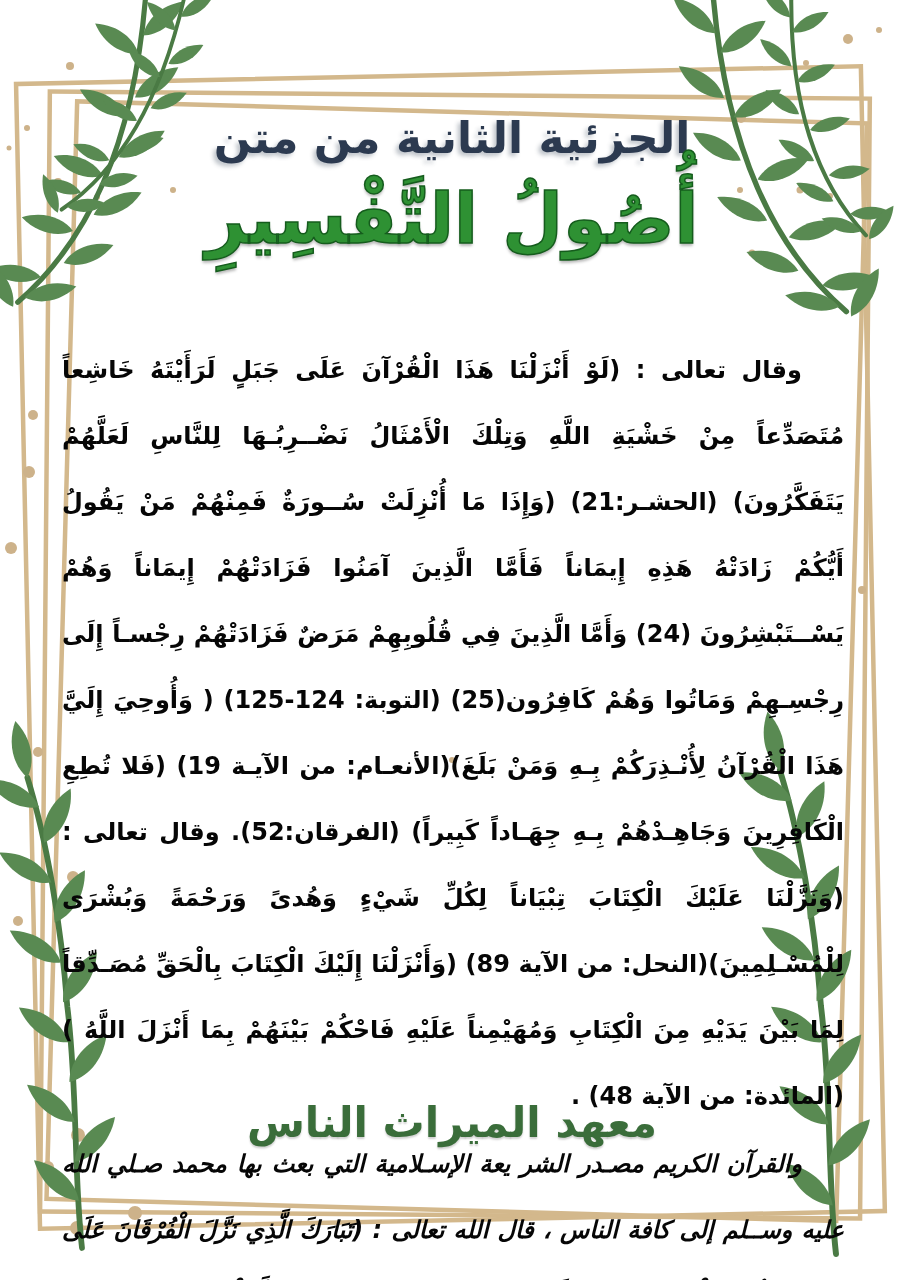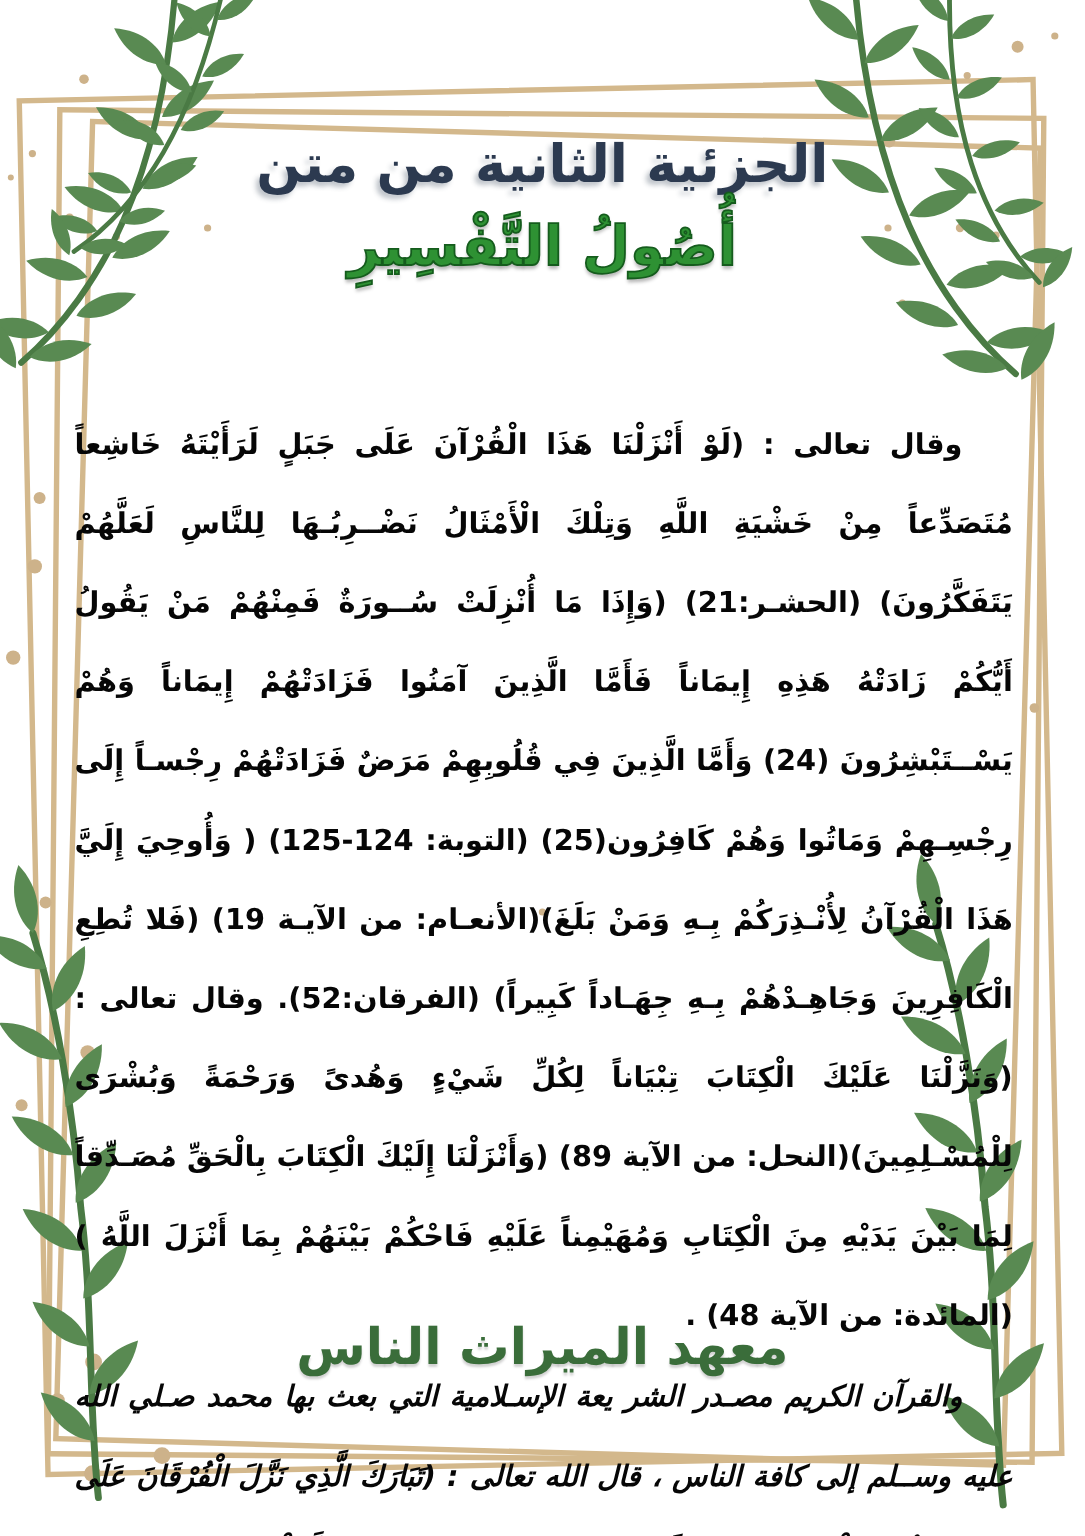--- a/index.html
+++ b/index.html
@@ -16,21 +16,21 @@
     text-align:center;direction:rtl;
     font-size:44px;font-weight:bold;
     color:var(--title_navy,#2c3a50);
     text-shadow:-3px 3px 4px rgba(44,58,80,0.30);
     letter-spacing:0;
     margin-top:26px;
   }
   .cal-title{
     position:absolute;top:178px;left:0;width:100%;
     text-align:center;direction:rtl;
-    font-size:46px;font-weight:bold;
+    font-size:70px;font-weight:bold;
     color:var(--calligraphy_green,#2e9133);
     -webkit-text-stroke:1.5px #155c1d;
     text-shadow:0 3px 3px rgba(0,0,0,0.28);
   }
   .body-text{
     position:absolute;top:337px;left:62px;width:782px;
     direction:rtl;text-align:justify;text-align-last:auto;
     font-size:24px;font-weight:bold;line-height:66px;
     color:var(--body_black,#060606);
   }

